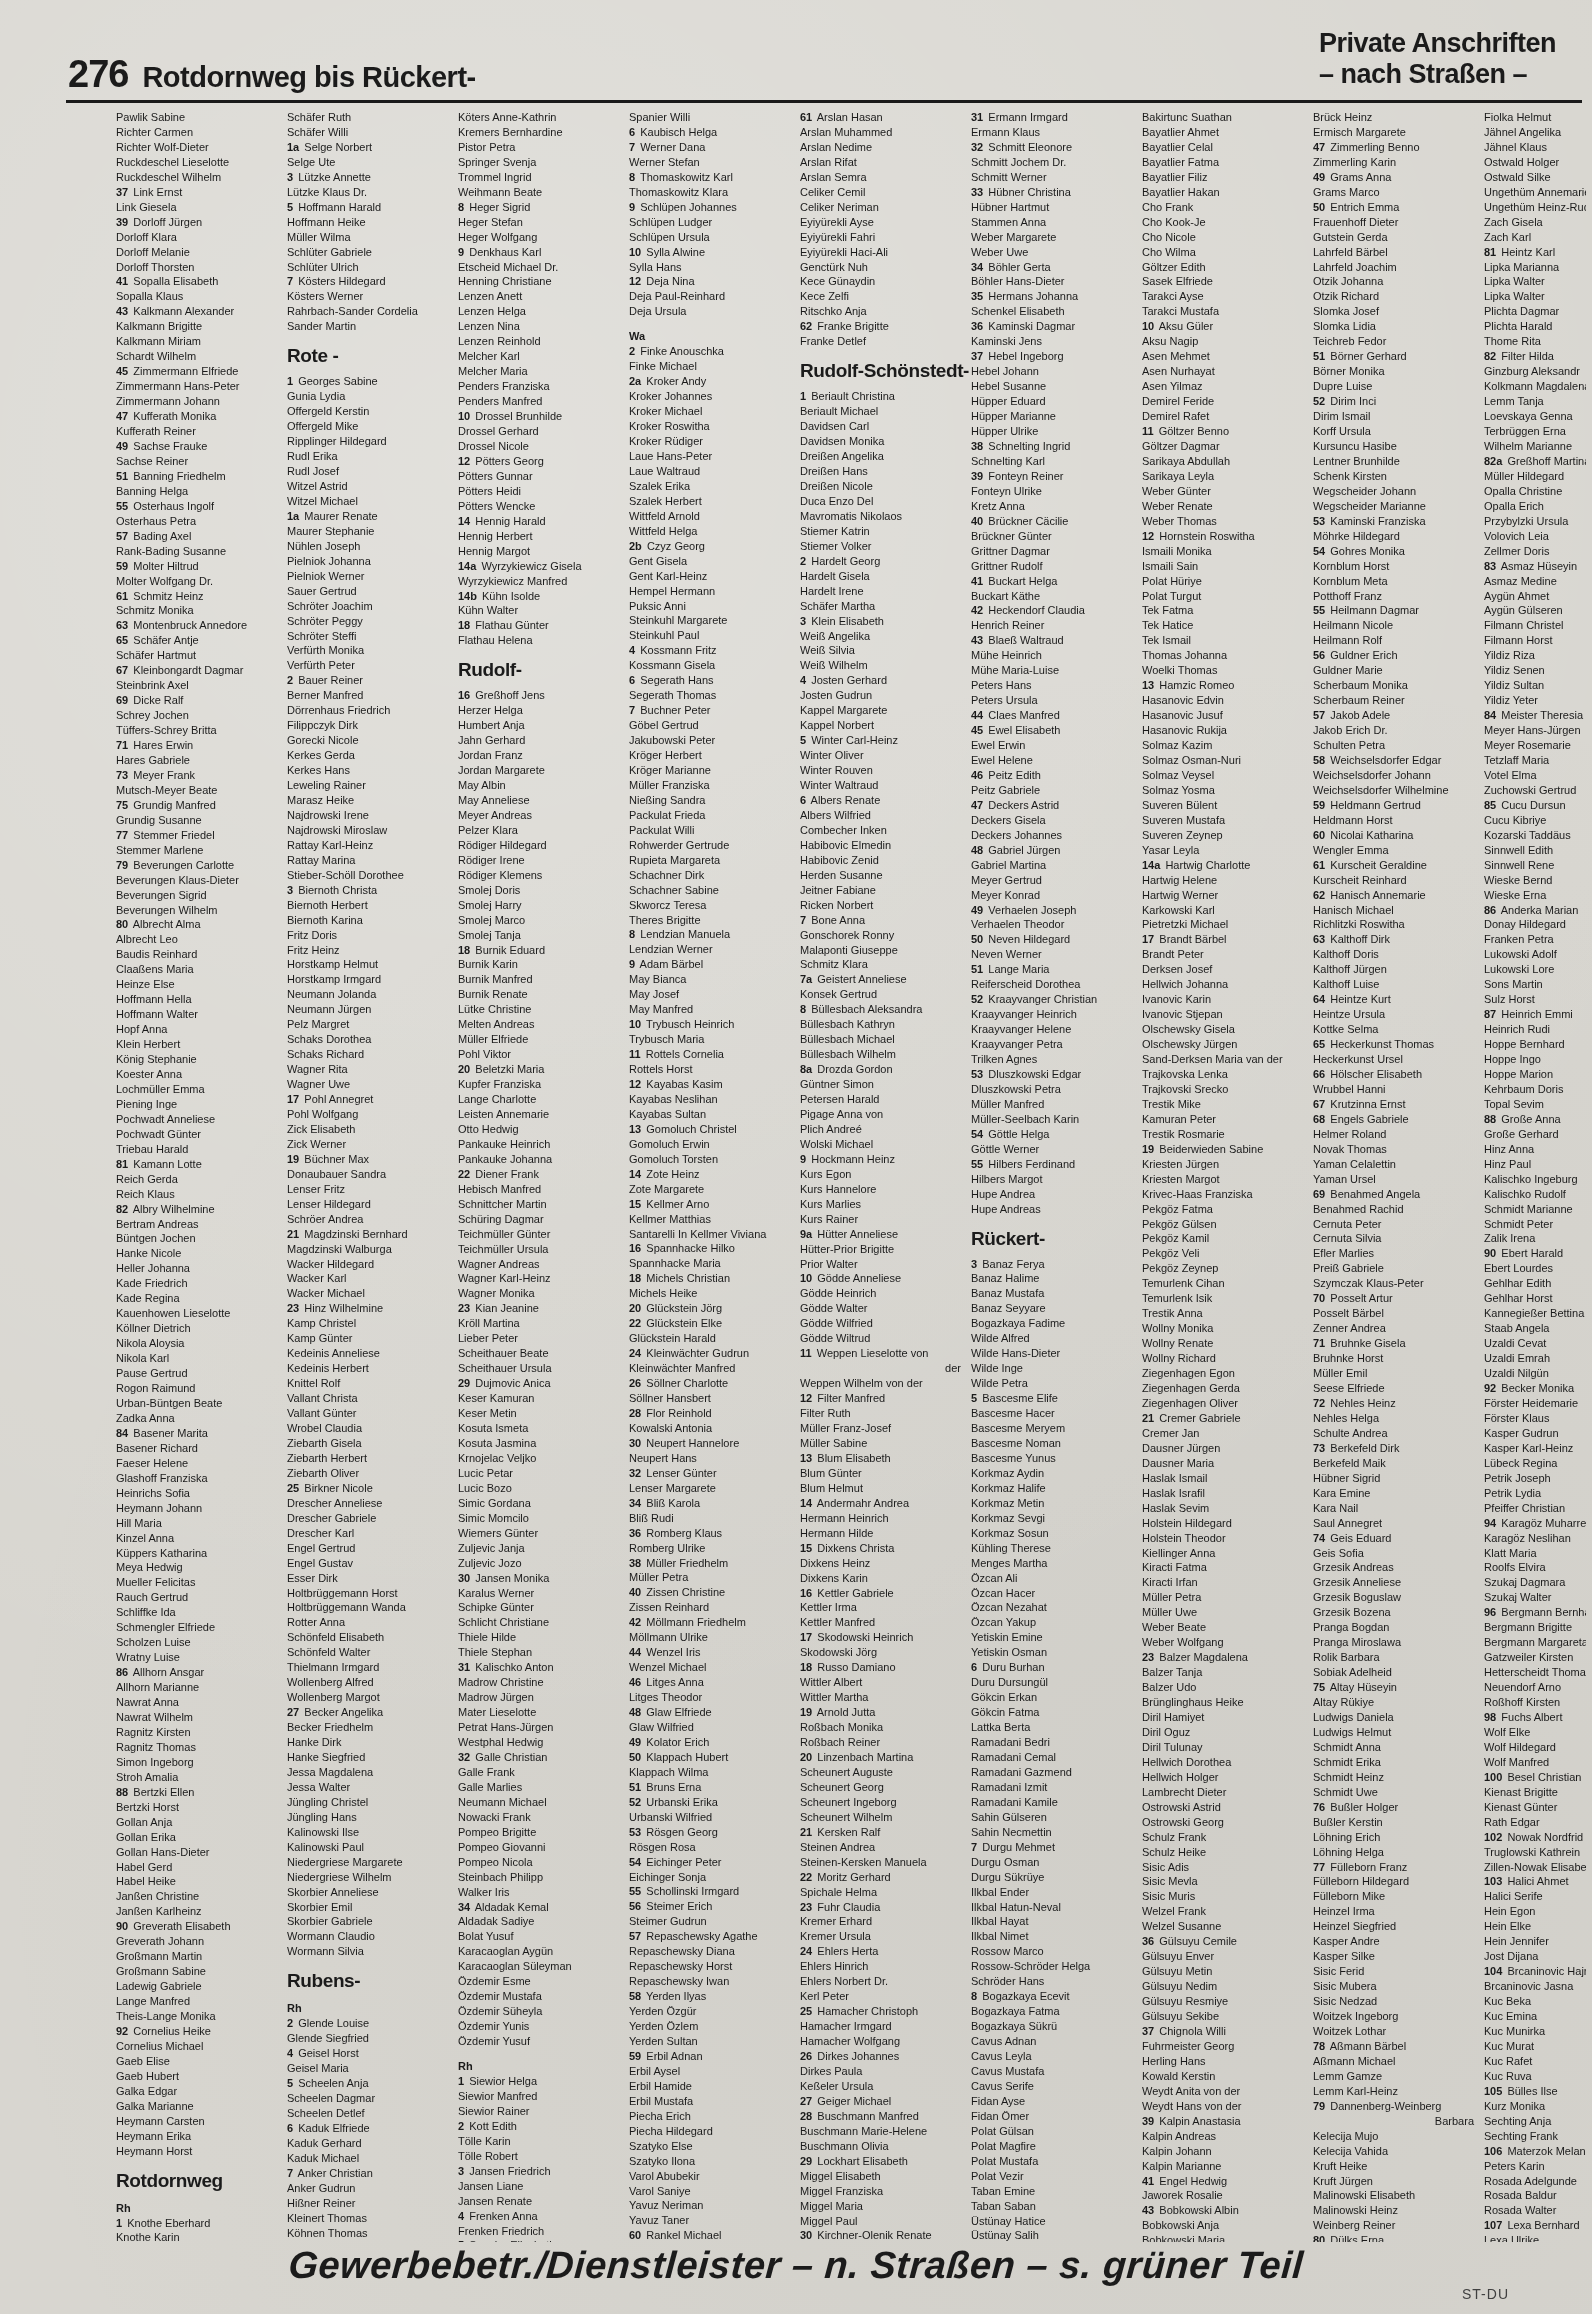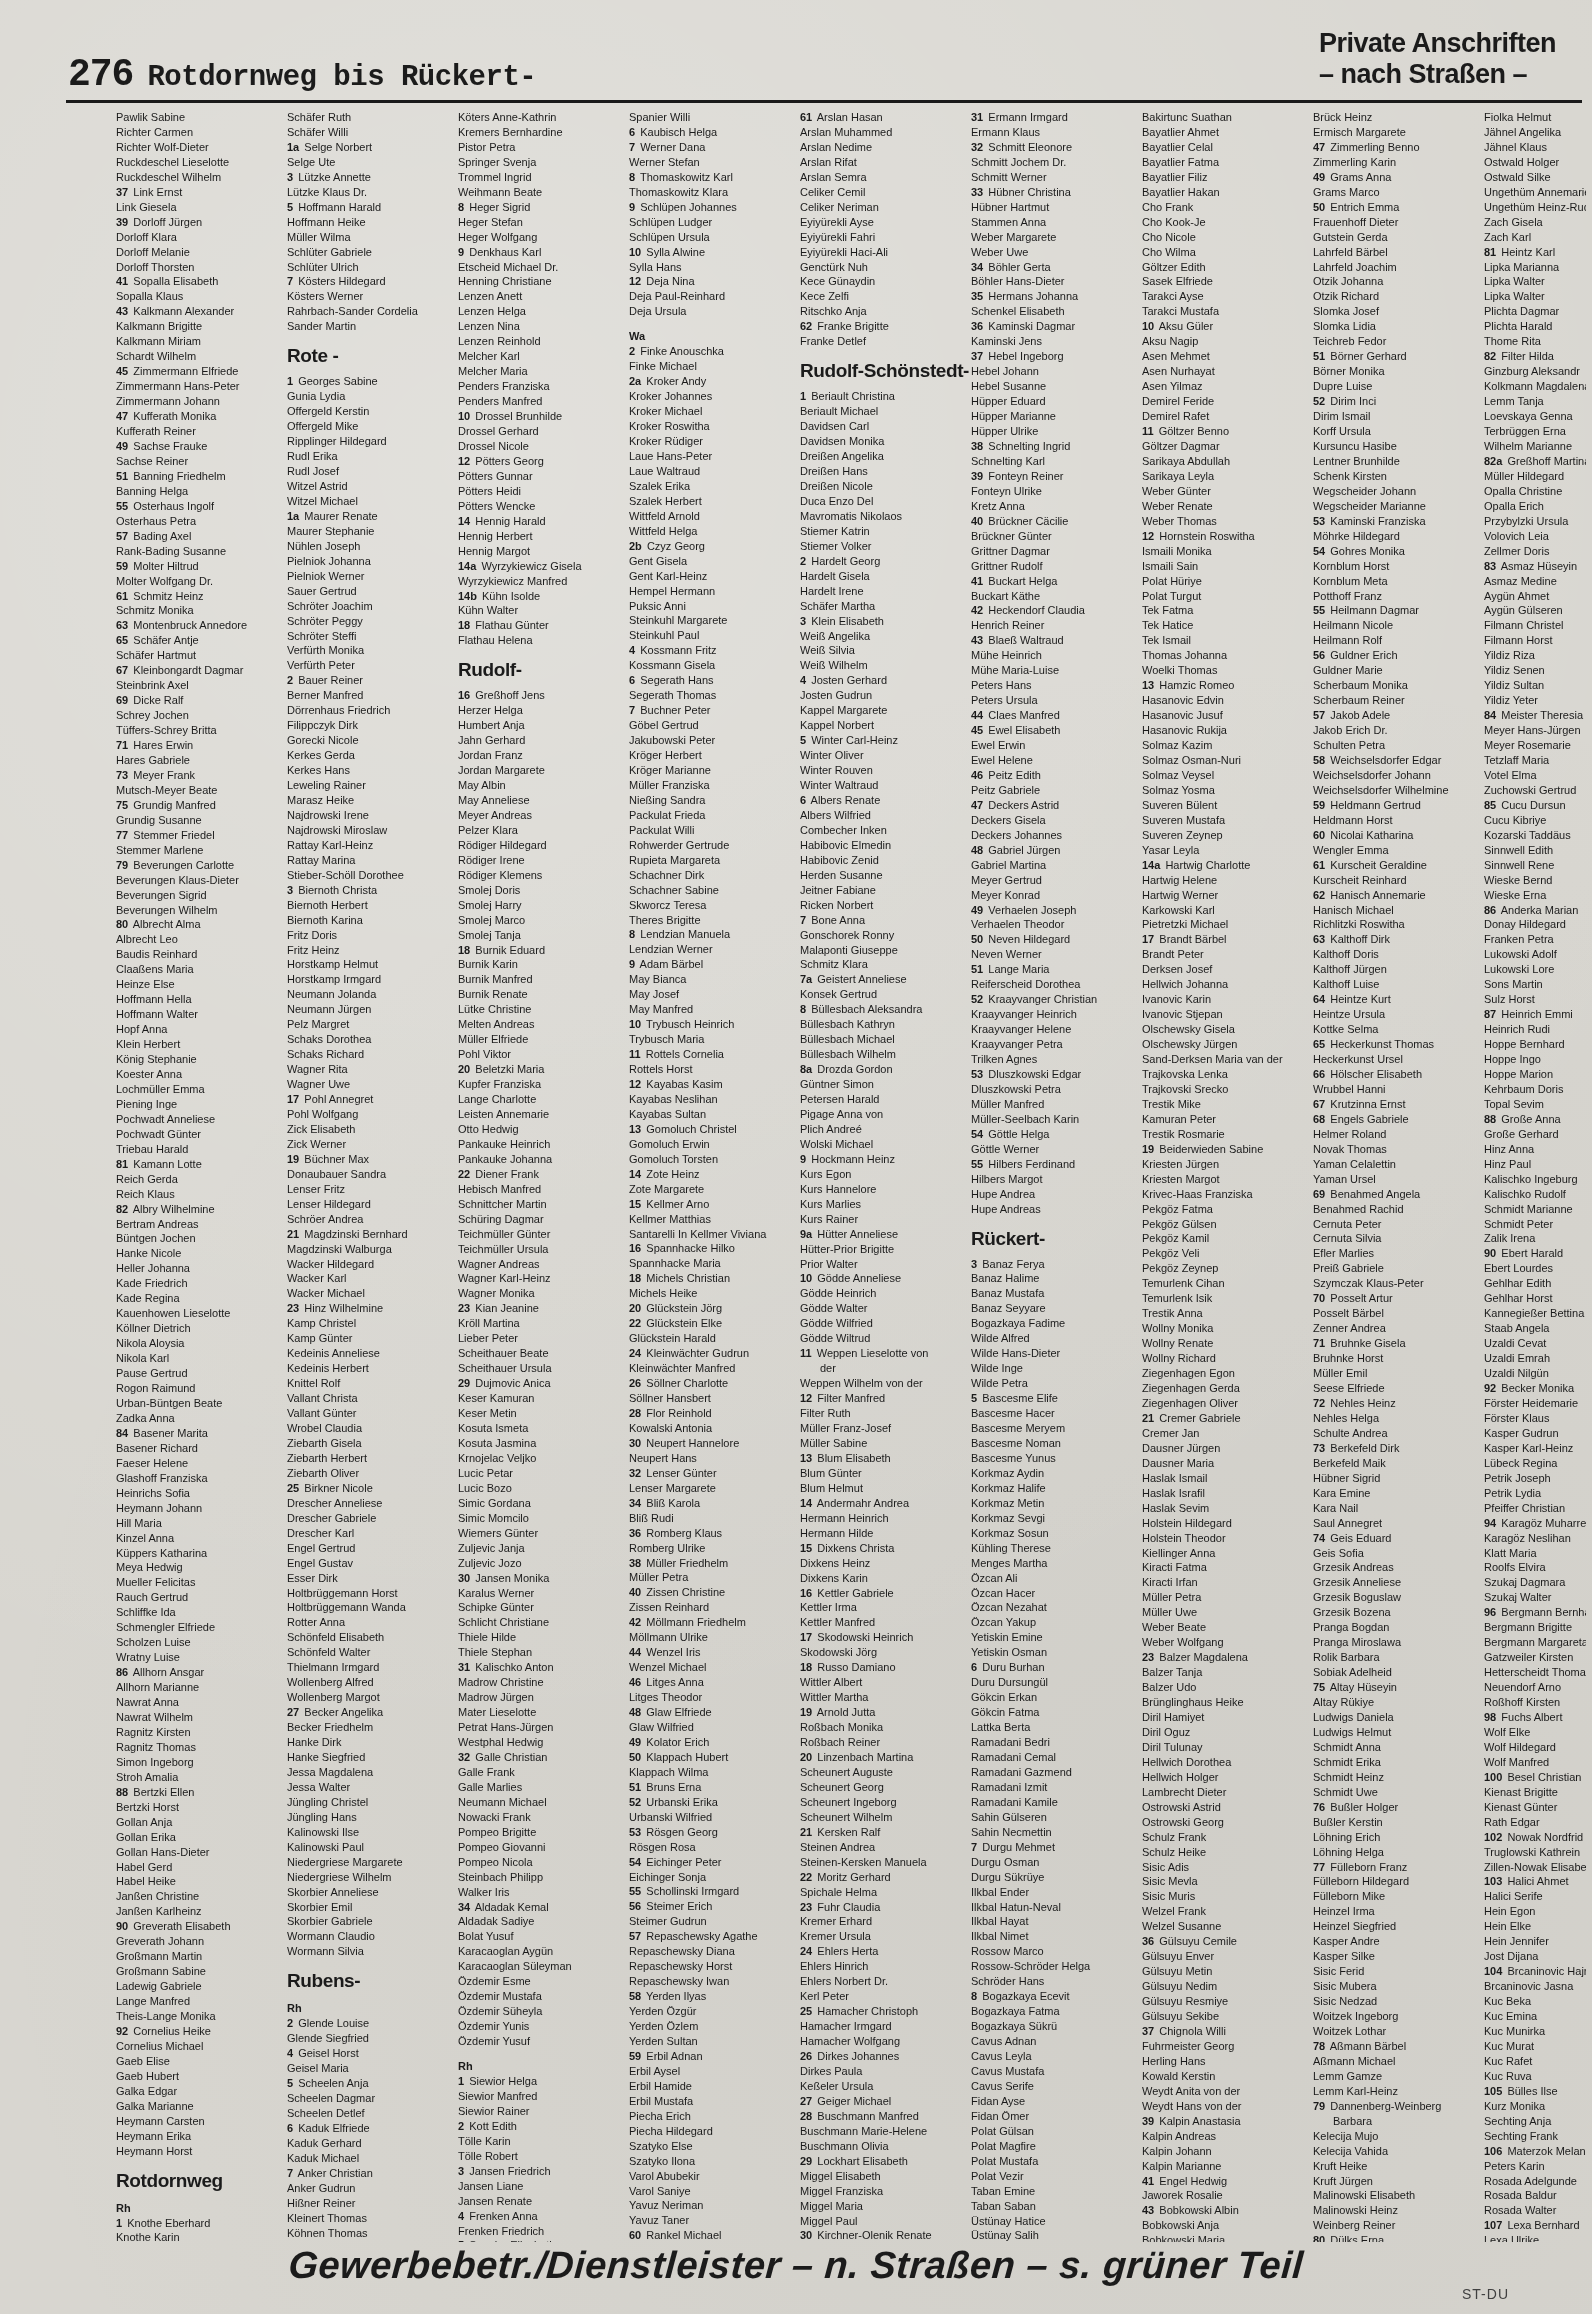--- a/index.html
+++ b/index.html
@@ -8,35 +8,35 @@
     width:1592px;height:2314px;position:relative;overflow:hidden;
     background:#d8d6d0;
     background-image:radial-gradient(circle at 30% 20%, rgba(255,255,255,.25), rgba(0,0,0,0) 60%),
                      radial-gradient(circle at 75% 80%, rgba(120,120,115,.08), rgba(0,0,0,0) 55%);
     font-family:"Liberation Sans", sans-serif;
     color:#1b1b1b;
     -webkit-font-smoothing:antialiased;
   }
   .page{position:absolute;inset:0;}
   .header{position:absolute;top:22px;left:68px;right:16px;height:78px;}
-  .hleft{position:absolute;left:0;bottom:4px;white-space:nowrap;font-family:Liberation Mono, monospace;}
+  .hleft{position:absolute;left:0;bottom:4px;white-space:nowrap;}
   .pagenum{font-size:38px;font-weight:bold;letter-spacing:-1px;}
   .ptitle{font-size:29px;font-weight:bold;margin-left:14px;letter-spacing:-0.5px;}
   .hright{position:absolute;right:20px;top:6px;text-align:left;font-size:27px;font-weight:bold;line-height:31px;letter-spacing:-0.5px;}
   .rule{position:absolute;top:100px;left:66px;right:10px;height:3px;background:#1a1a1a;}
   .columns{
     position:absolute;top:110px;left:74px;right:6px;bottom:72px;
     display:flex;gap:10px;overflow:hidden;margin-left:42px;
   }
   .col{width:161px;flex:0 0 161px;font-size:11px;line-height:14.95px;overflow:visible;}
   .ln{white-space:nowrap;}
   .ln b{font-weight:bold;letter-spacing:0;padding-right:2px;}
   .street-header{font-size:19px;font-weight:bold;line-height:21px;margin:11px 0 8px;letter-spacing:-0.4px;white-space:nowrap;}
   .district-header{font-weight:bold;margin-top:10px;}
-  .wrap-line{padding-left:20px;white-space:nowrap;}
+  .wrap-line{padding-left:20px;white-space:nowrap;text-align:right;}
   .footer{
     position:absolute;left:0;right:0;top:2244px;text-align:center;
     font-size:38px;font-weight:bold;font-style:italic;letter-spacing:0.5px;
     transform:skewX(-4deg);
   }
   .edition{position:absolute;left:1462px;top:2286px;font-size:14px;color:#404040;letter-spacing:1px;}
 </style>
 </head>
 <body>
 

